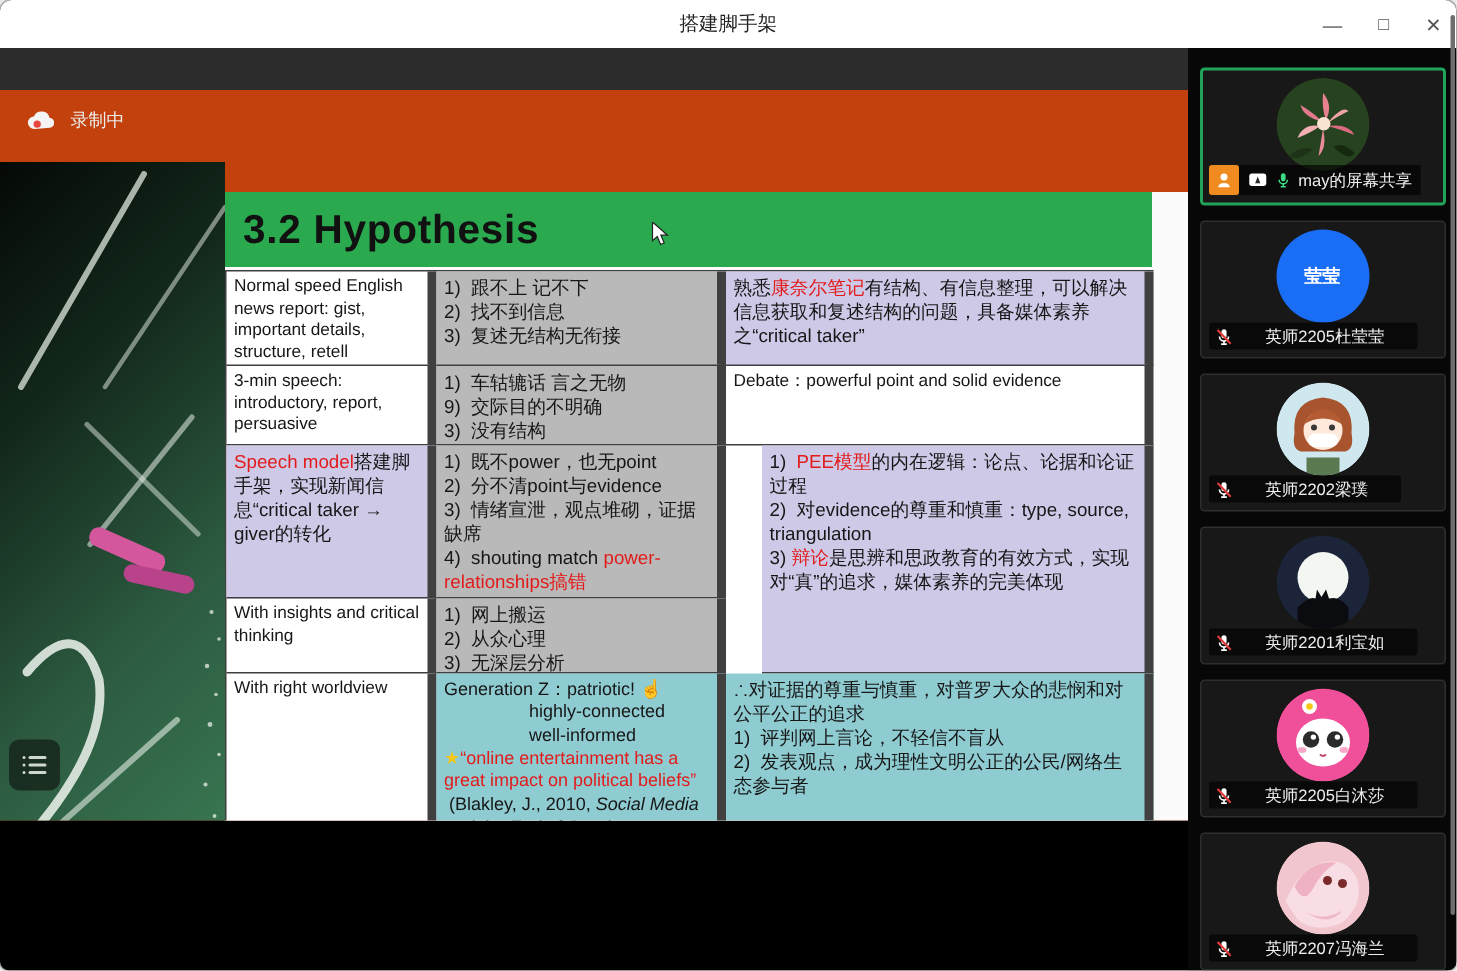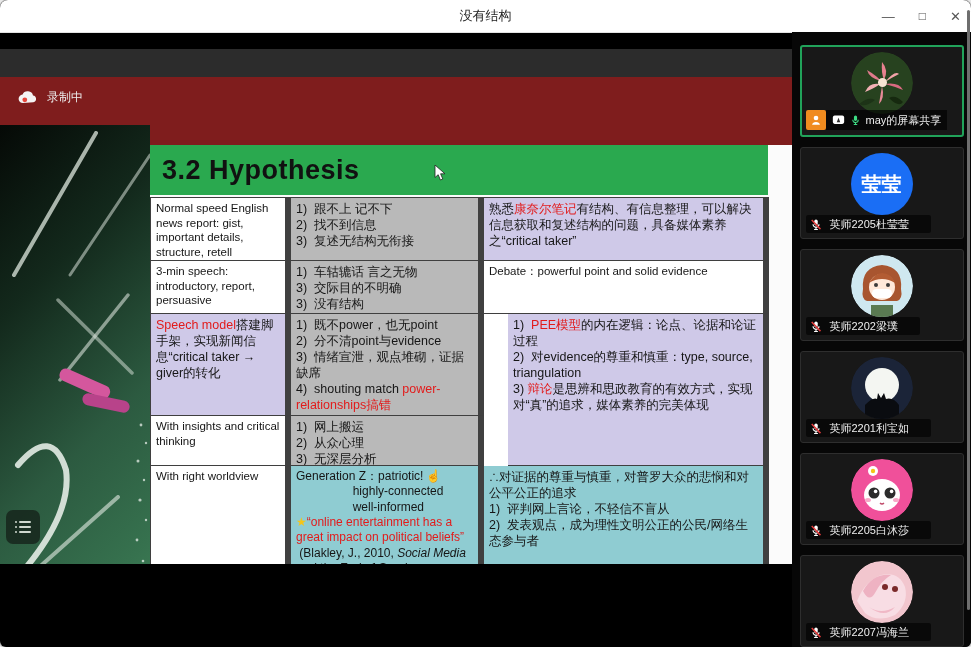--- a/index.html
+++ b/index.html
@@ -4,21 +4,21 @@
 <style>
   html,body{margin:0;padding:0;background:#e9e9e9;font-family:"Liberation Sans",sans-serif;}
   .win{position:relative;width:971px;height:647px;background:#000;border-radius:8px 8px 6px 6px;overflow:hidden;box-shadow:0 0 0 1px #b5b5b5;}
   
   .titlebar{position:absolute;left:0;top:0;width:971px;height:32px;background:#fff;border-bottom:1px solid #e2e2e2;display:flex;align-items:center;justify-content:center;}
   .titlebar .title{font-size:13px;color:#222;}
   .winctrl{position:absolute;right:10px;top:0;height:32px;display:flex;align-items:center;gap:24px;}
   .winctrl span{font-size:13px;color:#555;cursor:default;line-height:1;}
   .winctrl .maxi{font-size:12px;}
   
-  .stage{position:absolute;left:0;top:49px;width:792px;height:515px;background:#7f1d1d;overflow:hidden;}
+  .stage{position:absolute;left:0;top:32px;width:792px;height:515px;background:#c2410c;overflow:hidden;}
   .stage-topbar{position:absolute;left:0;top:0;width:792px;height:28px;background:#2c2c2c;}
   
   .rec{position:absolute;left:18px;top:40px;display:flex;align-items:center;gap:9px;}
   .rec .txt{color:#ededed;font-size:12px;}
   
   .chalkboard{position:absolute;left:0;top:76px;width:150px;height:504px;background:linear-gradient(135deg,#050906 0%,#13291c 30%,#2c5a40 62%,#36714e 86%,#3f8258 100%);overflow:hidden;}
   .listbtn{position:absolute;left:6px;top:385px;width:34px;height:34px;border-radius:7px;background:rgba(22,38,28,.85);display:flex;align-items:center;justify-content:center;}
   
   .slide{position:absolute;left:150px;top:96px;width:640px;height:484px;background:#fbfbfb;padding-left:20px;}
   .slide-title{position:absolute;left:0;top:0;width:618px;height:50px;background:#2aa94f;display:flex;align-items:center;box-sizing:border-box;padding-left:12px;}
@@ -40,37 +40,37 @@
   
   .banner{position:absolute;left:4px;top:583px;display:flex;align-items:center;height:28px;}
   .badge-orange{width:28px;height:28px;background:#f08b1f;display:flex;align-items:center;justify-content:center;border-radius:2px;}
   .banner .pill{height:26px;background:rgba(12,12,12,.92);display:flex;align-items:center;gap:6px;padding:0 9px 0 7px;border-radius:2px;}
   .banner .pill span{color:#f0f0f0;font-size:13px;}
   
   .sidebar{position:absolute;left:792px;top:32px;width:179px;height:615px;background:#070707;display:flex;flex-direction:column;align-items:center;padding-top:13px;gap:10px;box-sizing:border-box;}
   .tile{position:relative;width:164px;height:92px;background:#181818;border:1px solid #2e2e2e;border-radius:3px;box-sizing:border-box;overflow:hidden;}
   .tile.active{border:2px solid #21a35a;}
   .tile .av{position:absolute;left:50%;top:5px;transform:translateX(-50%);width:62px;height:62px;border-radius:50%;overflow:hidden;}
-  .plabel{position:absolute;left:5px;bottom:5px;display:flex;align-items:center;height:18px;background:rgba(0,0,0,.6);padding:0 22px 0 4px;gap:8px;border-radius:2px;max-width:150px;}
+  .plabel{position:absolute;left:5px;bottom:5px;display:flex;align-items:center;height:18px;background:rgba(0,0,0,.6);padding:0 22px 0 4px;gap:22px;border-radius:2px;max-width:150px;}
   .plabel span{color:#efefef;font-size:11px;white-space:nowrap;}
   .tile1label{position:absolute;left:4px;bottom:5px;display:flex;align-items:center;height:20px;gap:0;}
   .tile1label .mini-badge{width:20px;height:20px;background:#f08b1f;display:flex;align-items:center;justify-content:center;border-radius:2px;}
   .tile1label .pill{height:20px;background:rgba(0,0,0,.65);display:flex;align-items:center;gap:5px;padding:0 6px;}
   .tile1label .pill span{color:#efefef;font-size:11px;white-space:nowrap;}
   .avatar-blue{position:absolute;left:50%;top:5px;transform:translateX(-50%);width:62px;height:62px;border-radius:50%;background:#1a6ef5;display:flex;align-items:center;justify-content:center;}
-  .avatar-blue b{color:#fff;font-size:20px;font-weight:bold;}
+  .avatar-blue b{color:#fff;font-size:12px;font-weight:bold;}
   .scrollbar{position:absolute;right:1px;top:10px;width:3px;height:600px;background:#6e6e6e;border-radius:2px;}
 </style>
 </head>
 <body>
 
 <div class="win">
 
   <div class="titlebar">
-    <div class="title">没有结构</div>
+    <div class="title">搭建脚手架</div>
     <div class="winctrl">
       <span>—</span>
       <span class="maxi">□</span>
       <span>✕</span>
     </div>
   </div>
 
   <div class="stage">
     <div class="stage-topbar"></div>
 
@@ -125,21 +125,21 @@
       <div class="slide-title">
         <span>3.2 Hypothesis</span>
       </div>
 
       <div class="tbl">
         <div class="cell en">Normal speed English news report: gist, important details, structure, retell</div>
         <div class="cell g"><div class="tl"><span>1)  跟不上 记不下</span></div><div class="tl"><span>2)  找不到信息</span></div><div class="tl"><span>3)  复述无结构无衔接</span></div></div>
         <div class="cell lav"><div class="tl"><span>熟悉</span><span class="run-red">康奈尔笔记</span><span>有结构、有信息整理，可以解决信息获取和复述结构的问题，具备媒体素养之“critical taker”</span></div></div>
 
         <div class="cell en">3-min speech: introductory, report, persuasive</div>
-        <div class="cell g"><div class="tl"><span>1)  车轱辘话 言之无物</span></div><div class="tl"><span>3)  交际目的不明确</span></div><div class="tl"><span>3)  没有结构</span></div></div>
+        <div class="cell g"><div class="tl"><span>1)  车轱辘话 言之无物</span></div><div class="tl"><span>9)  交际目的不明确</span></div><div class="tl"><span>3)  没有结构</span></div></div>
         <div class="cell en">Debate：powerful point and solid evidence</div>
 
         <div class="cell lav"><div class="tl"><span class="run-red">Speech model</span><span>搭建脚手架，实现新闻信息“critical taker → giver的转化</span></div></div>
         <div class="cell g"><div class="tl"><span>1)  既不power，也无point</span></div><div class="tl"><span>2)  分不清point与evidence</span></div><div class="tl"><span>3)  情绪宣泄，观点堆砌，证据缺席</span></div><div class="tl"><span>4)  shouting match </span><span class="run-red">power-relationships搞错</span></div></div>
         <div class="cell lav merge"><div class="tl"><span>1)  </span><span class="run-red">PEE模型</span><span>的内在逻辑：论点、论据和论证过程</span></div><div class="tl"><span>2)  对evidence的尊重和慎重：type, source, triangulation</span></div><div class="tl"><span>3) </span><span class="run-red">辩论</span><span>是思辨和思政教育的有效方式，实现对“真”的追求，媒体素养的完美体现</span></div></div>
 
         <div class="cell en">With insights and critical thinking</div>
         <div class="cell g"><div class="tl"><span>1)  网上搬运</span></div><div class="tl"><span>2)  从众心理</span></div><div class="tl"><span>3)  无深层分析</span></div></div>
 
         <div class="cell en">With right worldview</div>

